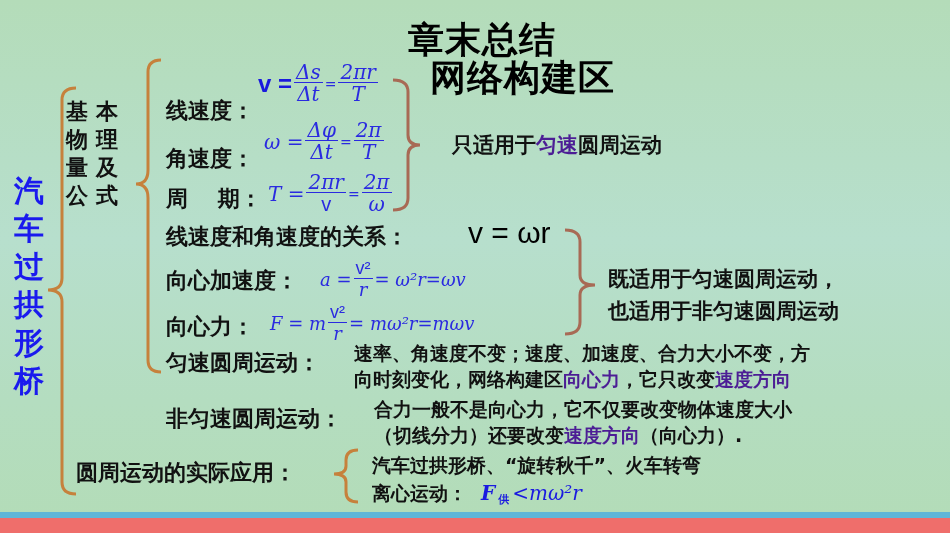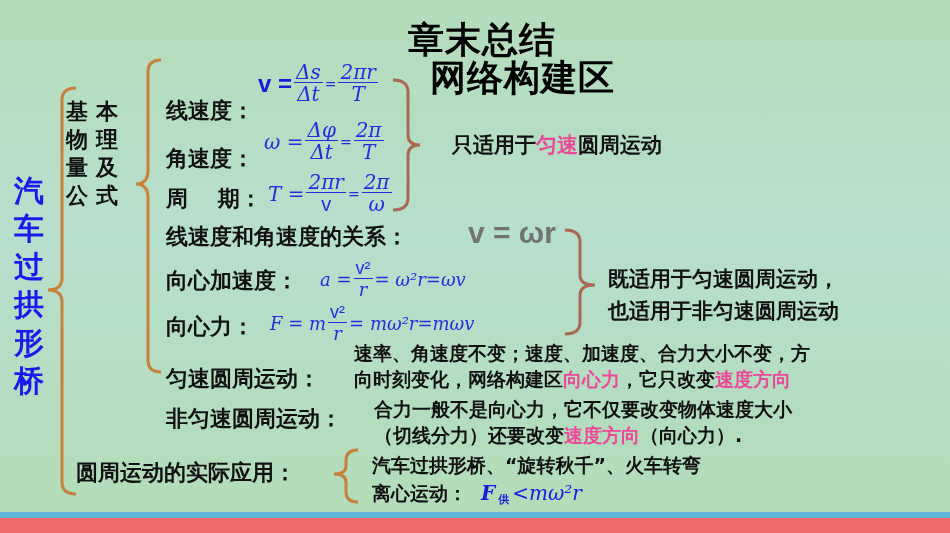--- a/index.html
+++ b/index.html
@@ -7,21 +7,21 @@
     width:950px; height:533px; position:relative; overflow:hidden;
     background: linear-gradient(180deg, #b4dcb9 0%, #b7dfcd 45%, #b4ddc0 75%, #b3dcb7 100%);
     font-family: "DejaVu Sans", "Liberation Sans", sans-serif;
     color:#111;
   }
   .abs { position:absolute; white-space:nowrap; }
   .title { font-weight:bold; font-size:36px; line-height:40px; color:#000; letter-spacing:1px; }
   .lbl { font-weight:bold; font-size:22px; line-height:26px; color:#111; }
   .note { font-weight:bold; font-size:21px; line-height:26px; color:#111; }
   .body { font-weight:bold; font-size:19px; line-height:26px; color:#111; }
-  .red { color:#ec4899;font-family:Liberation Serif, serif; }
+  .red { color:#4c1d95;font-family:Liberation Serif, serif; }
   .vert { font-weight:bold; font-size:30px; line-height:38px; color:#1a1aee; width:34px; text-align:center; white-space:normal; }
   .grid2 { font-weight:bold; font-size:22px; line-height:28px; width:60px; white-space:normal; letter-spacing:8px; }
   .math { font-family: "DejaVu Serif", "Liberation Serif", serif; font-style:italic; color:#2a2ae0; }
   .mathS { font-family: "Liberation Sans", "DejaVu Sans", sans-serif; color:#2a2ae0; }
   .frac { display:inline-flex; flex-direction:column; align-items:center; vertical-align:middle; margin:0 2px;justify-content:center; }
   .frac .num { border-bottom:1.5px solid #2a2ae0; padding:0 2px; line-height:20px; }
   .frac .den { line-height:22px; padding:0 2px; }
   .stripe-blue { position:absolute; left:0; top:512px; width:950px; height:6px; background:#5fb6d8; }
   .stripe-red { position:absolute; left:0; top:518px; width:950px; height:15px; background:#ef6e6b; }
   svg.brace { position:absolute; left:0; top:0; pointer-events:none; }
@@ -92,21 +92,21 @@
       <span class="den">ω</span>
     </span>
 </div>
 
 <div class="abs note" style="left:452px; top:132px;">
   <span>只适用于</span><span class="red">匀速</span><span>圆周运动</span>
 </div>
 
 <div class="abs lbl" style="left:166px; top:224px;">线速度和角速度的关系：</div>
 <div class="abs" style="left:468px; top:216px; font-size:30px; line-height:34px;">
-  <span class="mathS" style="font-weight:bold; color:#737373;">v = ωr</span>
+  <span class="mathS" style="font-weight:normal; color:#000000;">v = ωr</span>
 </div>
 
 <div class="abs lbl" style="left:166px; top:268px;">向心加速度：</div>
 <div class="abs" style="left:320px; top:258px; display:flex; align-items:center; font-size:18px;">
   <span class="math">a =</span>
   <span class="frac math">
       <span class="num mathS" style="font-style:normal;">v²</span>
       <span class="den">r</span>
     </span>
   <span class="math">= ω²r=ωv</span>
@@ -118,21 +118,21 @@
   <span class="frac math">
       <span class="num mathS" style="font-style:normal;">v²</span>
       <span class="den">r</span>
     </span>
   <span class="math">= mω²r=mωv</span>
 </div>
 
 <div class="abs note" style="left:608px; top:266px;">既适用于匀速圆周运动，</div>
 <div class="abs note" style="left:608px; top:298px;">也适用于非匀速圆周运动</div>
 
-<div class="abs lbl" style="left:166px; top:366px;">匀速圆周运动：</div>
+<div class="abs lbl" style="left:166px; top:350px;">匀速圆周运动：</div>
 <div class="abs body" style="left:354px; top:340px;">速率、角速度不变；速度、加速度、合力大小不变，方</div>
 <div class="abs body" style="left:354px; top:366px;">
   <span>向时刻变化，网络构建区</span><span class="red">向心力</span><span>，它只改变</span><span class="red">速度方向</span>
 </div>
 
 <div class="abs lbl" style="left:166px; top:406px;">非匀速圆周运动：</div>
 <div class="abs body" style="left:374px; top:396px;">合力一般不是向心力，它不仅要改变物体速度大小</div>
 <div class="abs body" style="left:374px; top:422px;">
   <span>（切线分力）还要改变</span><span class="red">速度方向</span><span>（向心力）.</span>
 </div>

